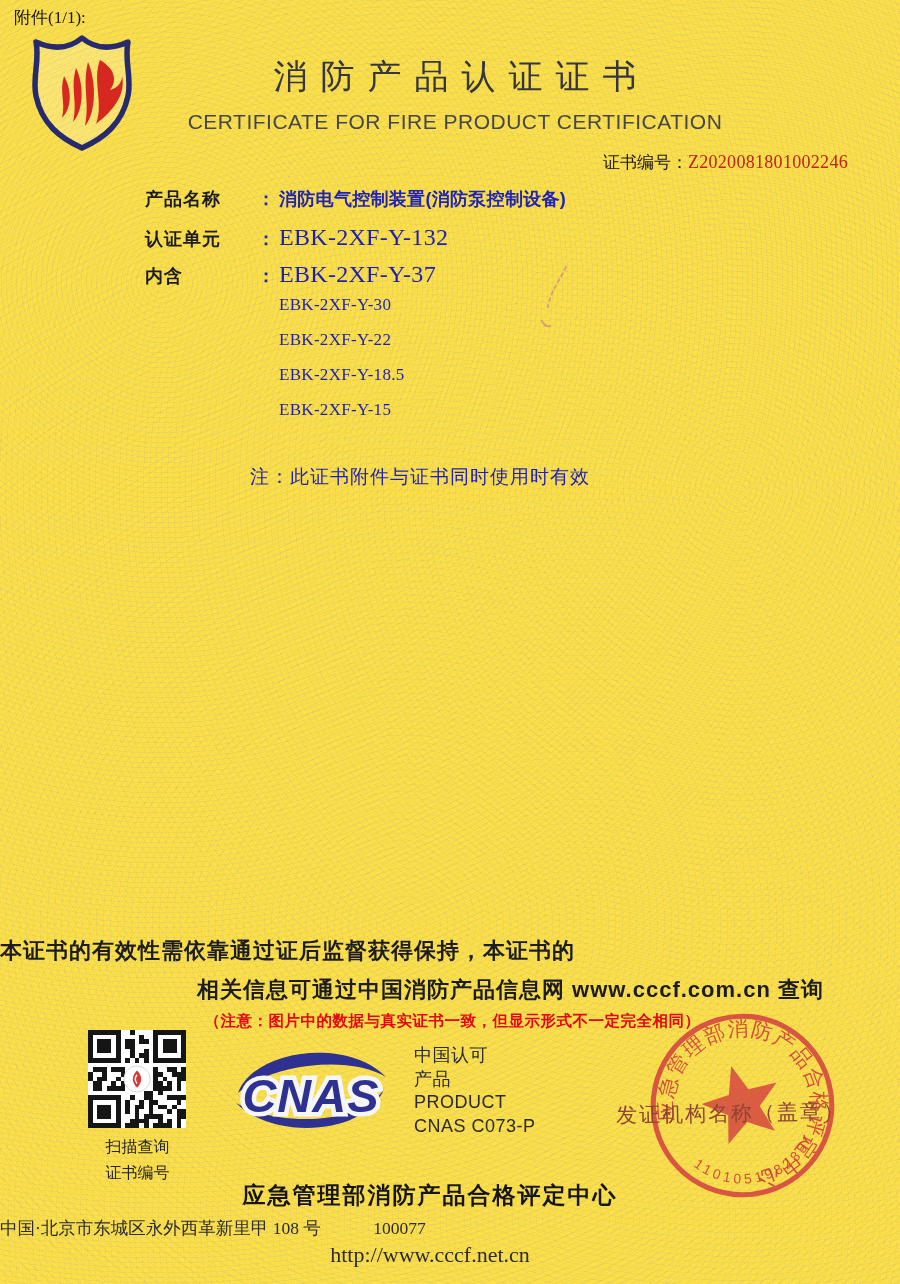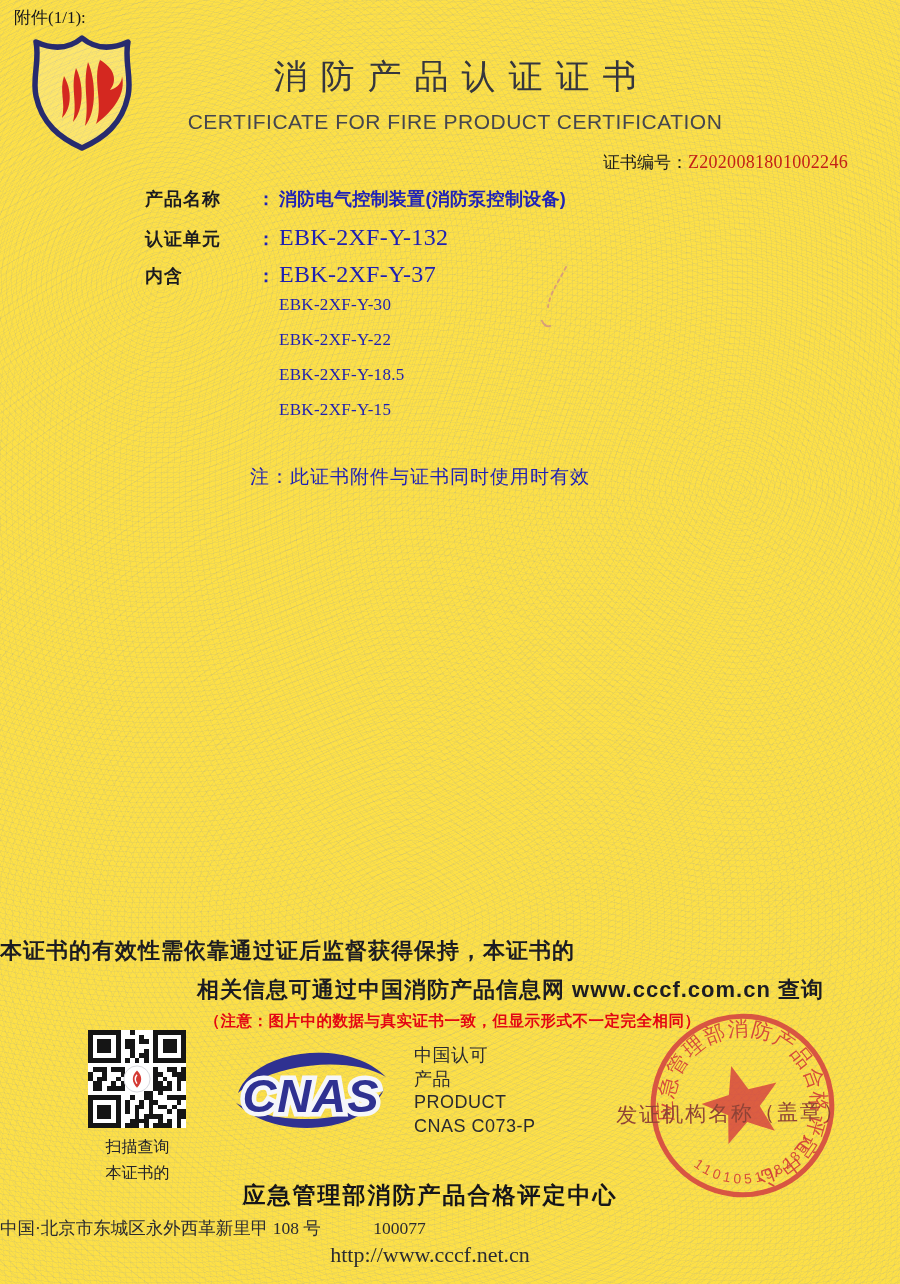--- a/index.html
+++ b/index.html
@@ -260,21 +260,21 @@
         </g>
       <g shape-rendering="auto">
         <circle cx="10.5" cy="10.5" r="2.8" fill="#ffffff" stroke="#cfcfd6" stroke-width="0.18"></circle>
         <path d="M10.5 8.7 C9.2 10 9.4 11.2 10.5 12.4 C11.6 11.2 11.8 10 10.5 8.7 Z" fill="#d43a33"></path>
         <path d="M10.5 9.6 C10 10.2 10.05 10.9 10.5 11.5" stroke="#ffffff" stroke-width="0.3" fill="none"></path>
       </g>
     </svg>
   </div>
   <div class="abs qrcap">
     <div>扫描查询</div>
-    <div>本证书的</div>
+    <div>证书编号</div>
   </div>
 
   <div class="abs cnas">
     <svg width="170" height="105" viewBox="0 0 170 105">
       <path d="M12 56 C28 12 122 0 160 40 C124 18 46 26 12 56 Z" fill="#2f3191"></path>
       <path d="M10 66 C48 104 140 98 158 52 C138 86 56 92 10 66 Z" fill="#2f3191"></path>
       <text x="85" y="75" text-anchor="middle" font-family="Liberation Sans, sans-serif" font-size="47" font-style="italic" font-weight="bold" letter-spacing="1" fill="#2f3191" stroke="#f5f6fa" stroke-width="9" paint-order="stroke">CNAS</text>
     </svg>
   </div>
 

